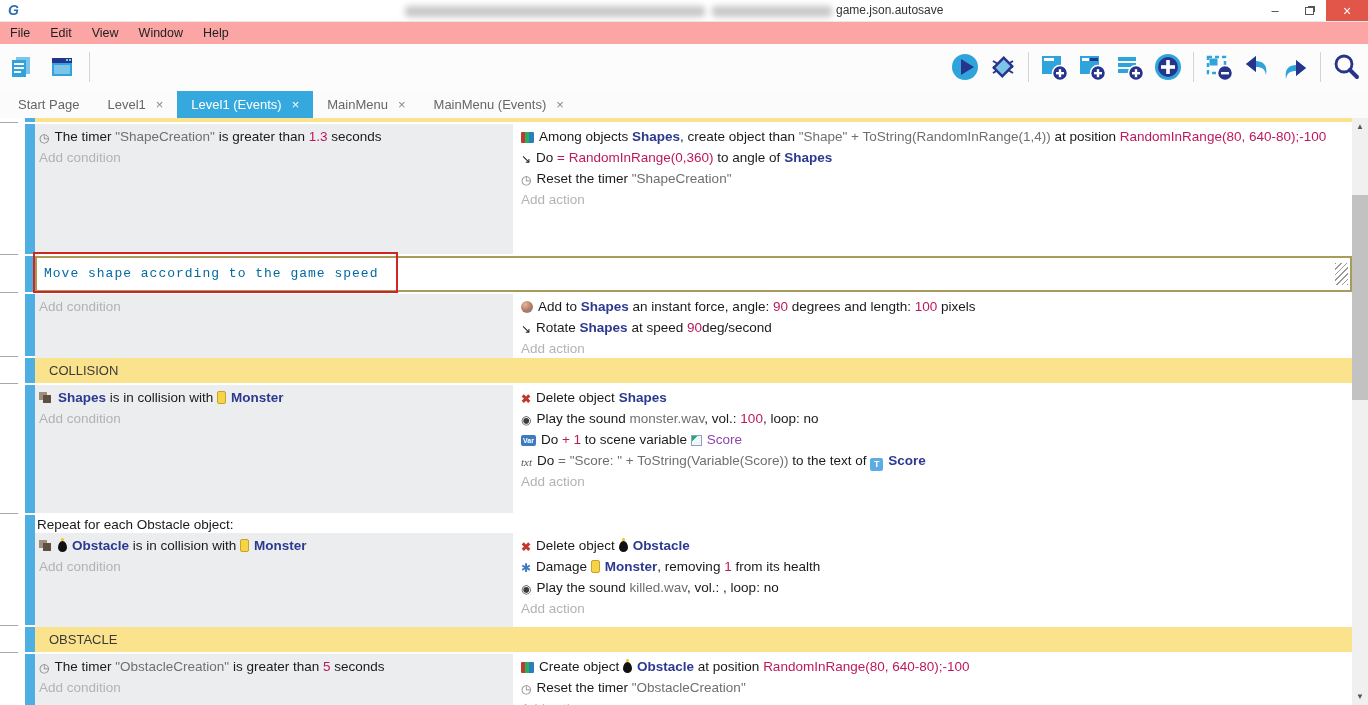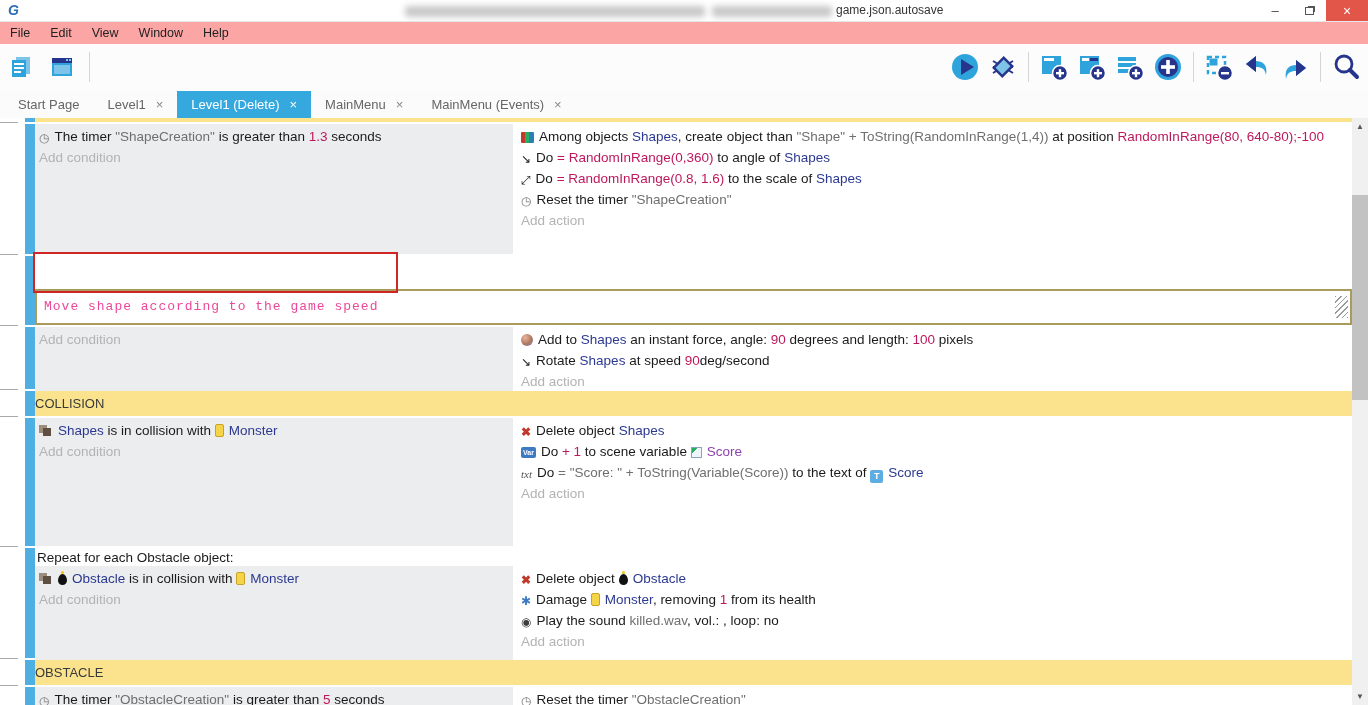--- a/index.html
+++ b/index.html
@@ -49,29 +49,29 @@
   #events { position:absolute; top:118px; left:0; width:1352px; height:587px; background:#fff;
     overflow:hidden; }
   .row { display:flex; margin-top:2px; position:relative; }
   .row.first { margin-top:0; }
   .gut { width:25px; background:#fff; position:relative; flex:none; }
   .row.tick .gut::after { content:''; position:absolute; left:0; top:-2px; width:18px;
     border-top:1px solid #a8a8a8; }
   .bar { width:10px; background:#4faee2; flex:none; }
   .rcontent { flex:1; min-width:0; }
   .strip-fill { height:4px; background:#fbe38d; }
-  .sec-header { background:#fbe38d; color:#3a3a3a; font-size:13px; padding:5px 0 5px 0; }
+  .sec-header { background:#fbe38d; color:#3a3a3a; font-size:13px; padding:5px 0 5px 14px; }
   .foreach-label { background:#fff; font-size:13.5px; padding:2px 0 1px 2px; }
   .cols { display:flex; align-items:stretch; min-height:100%; }
   .cond-col { width:478px; flex:none; background:#ecedee; padding:2px 0 2px 4px; }
   .act-col { flex:1; background:#fff; padding:2px 0 2px 6px; border-left:2px solid #fff;
     min-width:0; }
   .eline { font-size:13.5px; line-height:21px; }
   .seg-t { color:#1a1a1a;margin-top:28px; }
-  .seg-obj { color:#2b3990; font-weight:normal; }
+  .seg-obj { color:#2b3990; font-weight:bold; }
   .seg-grn { color:#be185d; }
   .seg-q { color:#6f6f6f; }
   .seg-var { color:#8e44ad; }
   .ph { color:#b3b3b3; font-size:13.5px; line-height:21px; }
 
   
   .ic { display:inline-block; vertical-align:-1px; margin-right:5px; text-align:center;
     line-height:1; }
   .ic-timer-icon { color:#808080; font-size:12px; }
   .ic-create-object-icon { width:13px; height:11px; border-radius:1px; vertical-align:-2px;
@@ -99,21 +99,21 @@
     border-radius:2px; vertical-align:-2px; }
   .ic-obstacle-icon { width:9px; height:11px; background:#111; vertical-align:-2px;
     border-radius:50% 50% 50% 50% / 60% 60% 40% 40%; position:relative; }
   .ic-obstacle-icon::after { content:''; position:absolute; top:-3px; left:3px; width:3px;
     height:3px; background:#f1c40f; border-radius:50%; }
   .ic-damage-icon { color:#3e7ac2; font-size:12px; }
 
   
   .comment-input { height:36px; background:#fff; border:2px solid #a89b5c; position:relative;
     font-family:"Liberation Mono", monospace; font-size:13px; letter-spacing:1px;
-    padding:8px 0 16px 7px; color:#ec4899;margin-top:33px; }
+    padding:8px 0 16px 7px; color:#0369a1; }
   .comment-grip { position:absolute; right:2px; top:5px; bottom:5px; width:13px;
     background:repeating-linear-gradient(135deg,#999 0 1px,transparent 1px 4px); }
 
   
   #annotation { position:absolute; left:33px; top:252px; width:365px; height:41px;
     border:2px solid #cf2525; z-index:20; pointer-events:none; }
 
   
   #scrollbar { position:absolute; top:118px; right:0; width:16px; height:587px; background:#f0f0f0; }
   .sb-arrow { height:17px; display:flex; align-items:center; justify-content:center;
@@ -261,21 +261,21 @@
 
 <div id="tabbar">
     <div class="tab">
       <span>Start Page</span>
     </div>
     <div class="tab">
       <span>Level1</span>
       <span class="tab-close">×</span>
     </div>
     <div class="tab active">
-      <span>Level1 (Delete)</span>
+      <span>Level1 (Events)</span>
       <span class="tab-close">×</span>
     </div>
     <div class="tab">
       <span>MainMenu</span>
       <span class="tab-close">×</span>
     </div>
     <div class="tab">
       <span>MainMenu (Events)</span>
       <span class="tab-close">×</span>
     </div>
@@ -294,21 +294,20 @@
       <div class="bar"></div>
       <div class="rcontent">
         <div class="cols">
           <div class="cond-col">
             <div class="eline"><span class="ic ic-timer-icon">◷</span><span class="seg-t">The timer </span><span class="seg-q">"ShapeCreation"</span><span class="seg-t"> is greater than </span><span class="seg-grn">1.3</span><span class="seg-t"> seconds</span></div>
             <div class="ph">Add condition</div>
           </div>
           <div class="act-col">
             <div class="eline"><span class="ic ic-create-object-icon"></span><span class="seg-t">Among objects </span><span class="seg-obj">Shapes</span><span class="seg-t">, create object than </span><span class="seg-q">"Shape" + ToString(RandomInRange(1,4))</span><span class="seg-t"> at position </span><span class="seg-grn">RandomInRange(80, 640-80);-100</span></div>
             <div class="eline"><span class="ic ic-angle-icon">↘</span><span class="seg-t">Do </span><span class="seg-grn">= RandomInRange(0,360)</span><span class="seg-t"> to angle of </span><span class="seg-obj">Shapes</span></div>
-            <div class="eline"><span class="ic ic-scale-icon">⤢</span><span class="seg-t">Do </span><span class="seg-grn">= RandomInRange(0.8, 1.6)</span><span class="seg-t"> to the scale of </span><span class="seg-obj">Shapes</span></div>
             <div class="eline"><span class="ic ic-timer-icon">◷</span><span class="seg-t">Reset the timer </span><span class="seg-q">"ShapeCreation"</span></div>
             <div class="ph">Add action</div>
           </div>
         </div>
       </div>
     </div>
     <div class="row tick">
       <div class="gut"></div>
       <div class="bar"></div>
       <div class="rcontent">
@@ -342,20 +341,21 @@
       <div class="gut"></div>
       <div class="bar"></div>
       <div class="rcontent">
         <div class="cols" style="height: calc(100% - 21px);">
           <div class="cond-col">
             <div class="eline"><span class="ic ic-collision-icon"></span><span class="seg-obj">Shapes</span><span class="seg-t"> is in collision with </span><span class="ic ic-monster-icon"></span><span class="seg-obj">Monster</span></div>
             <div class="ph">Add condition</div>
           </div>
           <div class="act-col">
             <div class="eline"><span class="ic ic-delete-icon">✖</span><span class="seg-t">Delete object </span><span class="seg-obj">Shapes</span></div>
+            <div class="eline"><span class="ic ic-sound-icon">◉</span><span class="seg-t">Play the sound </span><span class="seg-q">monster.wav</span><span class="seg-t">, vol.: </span><span class="seg-grn">100</span><span class="seg-t">, loop: no</span></div>
             <div class="eline"><span class="ic ic-variable-icon">Var</span><span class="seg-t">Do </span><span class="seg-grn">+ 1</span><span class="seg-t"> to scene variable </span><span class="ic ic-scene-variable-icon"></span><span class="seg-var">Score</span></div>
             <div class="eline"><span class="ic ic-text-tool-icon">txt</span><span class="seg-t">Do </span><span class="seg-q">= "Score: " + ToString(Variable(Score))</span><span class="seg-t"> to the text of </span><span class="ic ic-text-object-icon">T</span><span class="seg-obj">Score</span></div>
             <div class="ph">Add action</div>
           </div>
         </div>
       </div>
     </div>
     <div class="row tick" style="height: 110px; justify-content: flex-end;">
       <div class="gut"></div>
       <div class="bar"></div>
@@ -385,20 +385,21 @@
     <div class="row tick" style="height: 53px;">
       <div class="gut"></div>
       <div class="bar"></div>
       <div class="rcontent">
         <div class="cols">
           <div class="cond-col">
             <div class="eline"><span class="ic ic-timer-icon">◷</span><span class="seg-t">The timer </span><span class="seg-q">"ObstacleCreation"</span><span class="seg-t"> is greater than </span><span class="seg-grn">5</span><span class="seg-t"> seconds</span></div>
             <div class="ph">Add condition</div>
           </div>
           <div class="act-col">
+            <div class="eline"><span class="ic ic-create-object-icon"></span><span class="seg-t">Create object </span><span class="ic ic-obstacle-icon"></span><span class="seg-obj">Obstacle</span><span class="seg-t"> at position </span><span class="seg-grn">RandomInRange(80, 640-80);-100</span></div>
             <div class="eline"><span class="ic ic-timer-icon">◷</span><span class="seg-t">Reset the timer </span><span class="seg-q">"ObstacleCreation"</span></div>
             <div class="ph">Add action</div>
           </div>
         </div>
       </div>
     </div>
   </div>
 
 <div id="annotation"></div>
 

